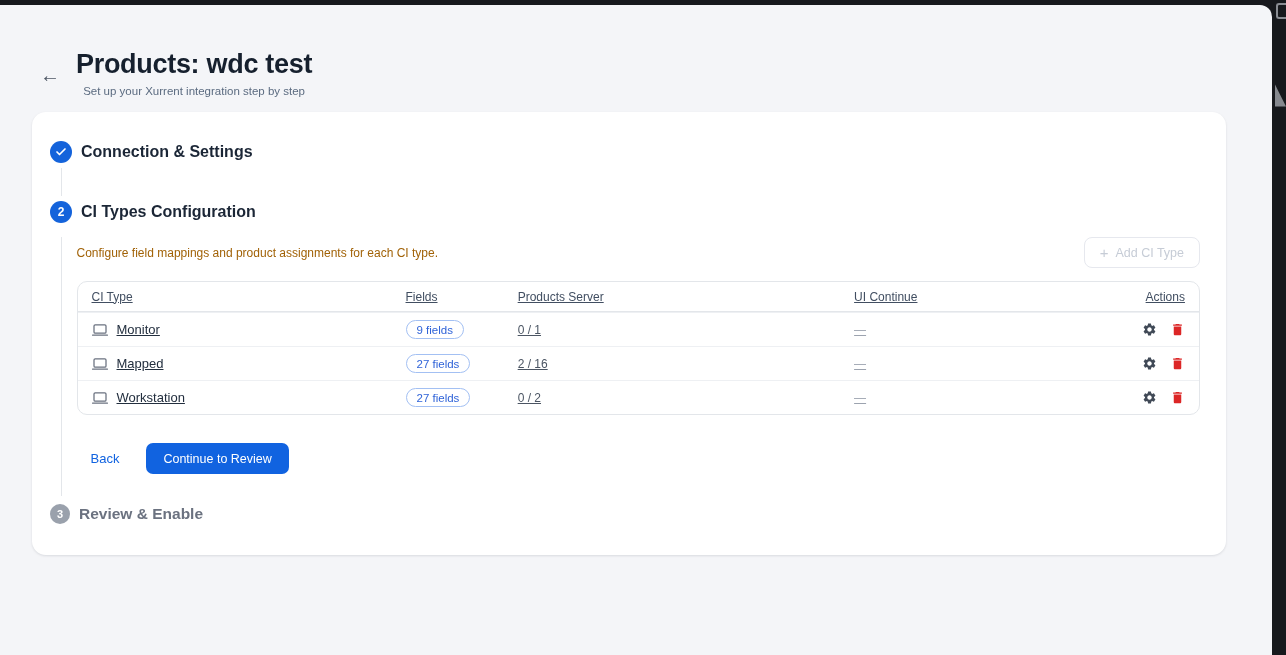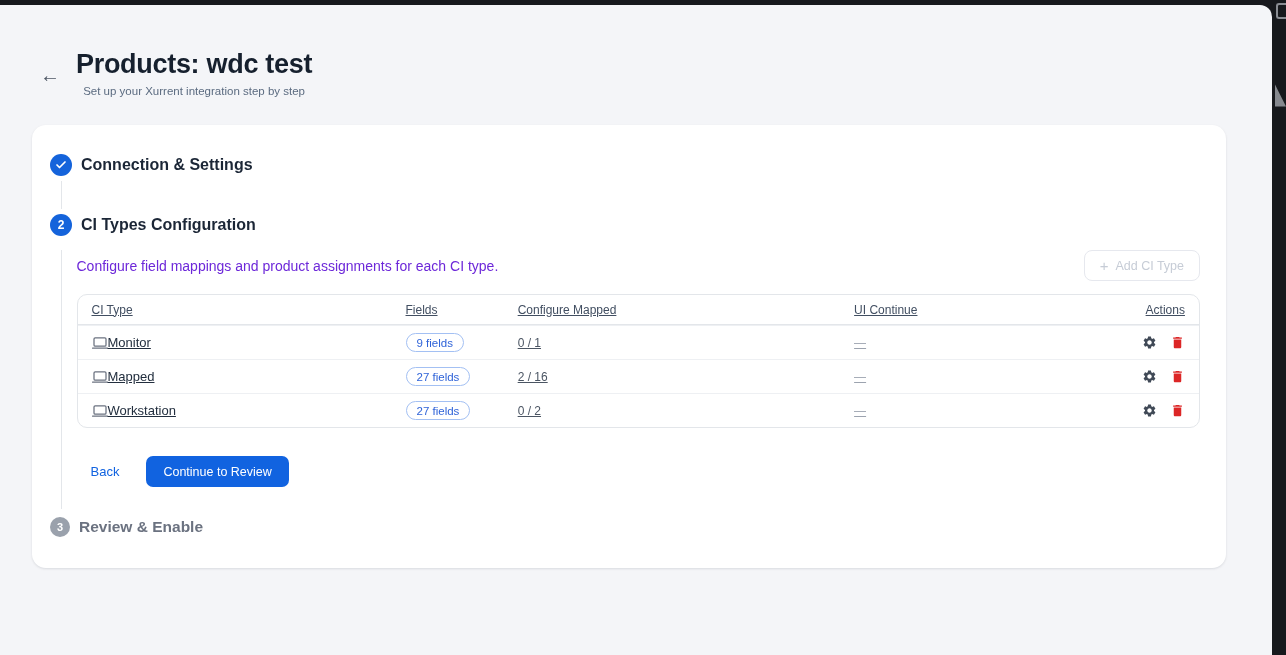--- a/index.html
+++ b/index.html
@@ -33,21 +33,21 @@
   .page-header { position: absolute; left: 40px; top: 44px; display: flex; align-items: flex-start; }
   .back-arrow {
     color: #4b5563; font-size: 20px; line-height: 20px; margin-top: 16px; width: 36px;
     cursor: pointer; user-select: none;
   }
   .page-title { font-size: 27px; font-weight: 800; color: #16202e; letter-spacing: -.3px; }
   .page-subtitle { font-size: 11.5px; color: #5b6b80; margin-top: 5px; text-align: center; }
 
   
   .card {
-    position: absolute; left: 32px; top: 120px; width: 1194px; height: 443px;
+    position: absolute; left: 32px; top: 107px; width: 1194px; height: 443px;
     background: #fff; border-radius: 14px;
     box-shadow: 0 1px 3px rgba(16,24,40,.08), 0 1px 2px rgba(16,24,40,.04);
     padding: 29px 26px 0 18px;
   }
 
   .step-row { display: flex; align-items: center; gap: 9px; }
   .step-circle {
     width: 22px; height: 22px; border-radius: 50%; flex: 0 0 22px;
     display: flex; align-items: center; justify-content: center;
     background: #1463db; color: #fff; font-size: 12px; font-weight: 600;
@@ -57,21 +57,21 @@
   .step-label.pending { color: #6b7280; font-size: 15.5px; }
 
   .connector { width: 1px; height: 28px; background: #e3e6ea; margin: 5px 0 5px 10.5px; }
 
   .step-body {
     border-left: 1px solid #e3e6ea;
     margin-left: 10.5px; margin-top: 6px; padding-left: 15px; padding-bottom: 22px;
   }
 
   .desc-row { display: flex; align-items: center; justify-content: space-between; margin-top: 14px; }
-  .section-desc { font-size: 14px; color: #6d28d9; }
+  .section-desc { font-size: 12px; color: #a16207; }
   .add-ci-btn {
     display: inline-flex; align-items: center; gap: 7px;
     height: 31px; padding: 0 15px;
     border: 1px solid #e6e8ee; border-radius: 8px; background: #fff;
     color: #c6ccd6; font-size: 12.5px; cursor: default;
   }
   .add-ci-btn .plus { font-size: 15px; line-height: 1; }
 
   
   .ci-table {
@@ -81,21 +81,21 @@
   .t-row {
     display: grid; grid-template-columns: 28% 10% 30% 13% 19%;
     align-items: center; height: 34px;
   }
   .t-row.head { height: 30px; border-bottom: 1px solid #e3e6ea; }
   .t-row + .t-row.data { border-top: 1px solid #eef0f3; }
   .t-row.head .t-cell { font-size: 12px; color: #414e61; font-weight: 500; }
   .t-cell { padding: 0 14px; font-size: 12.5px; color: #1f2937; text-decoration: underline; }
   .t-cell.c { text-align: left; }
   .t-cell.r { text-align: right; }
-  .cell-name { display: flex; align-items: center; font-size: 13px; color: #222e3e; }
+  .cell-name { display: flex; align-items: center; gap: 9px; font-size: 13px; color: #222e3e; }
   .mapped-val { color: #4b5563; font-size: 12px; }
   .dash-val { color: #9ca3af; font-size: 12px; }
   .fields-badge {
     display: inline-block; border: 1px solid #a3c0f3; border-radius: 999px;
     padding: 2.5px 10px; font-size: 11.5px; color: #2f63d8; background: #fff;
   }
   .actions-cell { display: flex; justify-content: flex-end; align-items: center; gap: 13px; }
   .icon-btn { width: 15px; height: 15px; display: inline-flex; cursor: pointer; }
   .icon-btn svg { width: 15px; height: 15px; }
 
@@ -149,21 +149,21 @@
         <button class="add-ci-btn">
           <span class="plus">+</span>
           <span>Add CI Type</span>
         </button>
       </div>
 
       <div class="ci-table">
         <div class="t-row head">
           <div class="t-cell">CI Type</div>
           <div class="t-cell c">Fields</div>
-          <div class="t-cell c">Configure Mapped</div>
+          <div class="t-cell c">Products Server</div>
           <div class="t-cell c">UI Continue</div>
           <div class="t-cell r">Actions</div>
         </div>
 
         <div class="t-row data">
           <div class="t-cell cell-name">
             <svg width="16" height="14" viewBox="0 0 20 16" fill="none" stroke="#6b7280" stroke-width="1.6">
                 <rect x="2.5" y="1.5" width="15" height="10.5" rx="1.5"></rect>
                 <path d="M0.8 14.4h18.4" stroke-linecap="round" stroke-width="1.8"></path>
               </svg>

